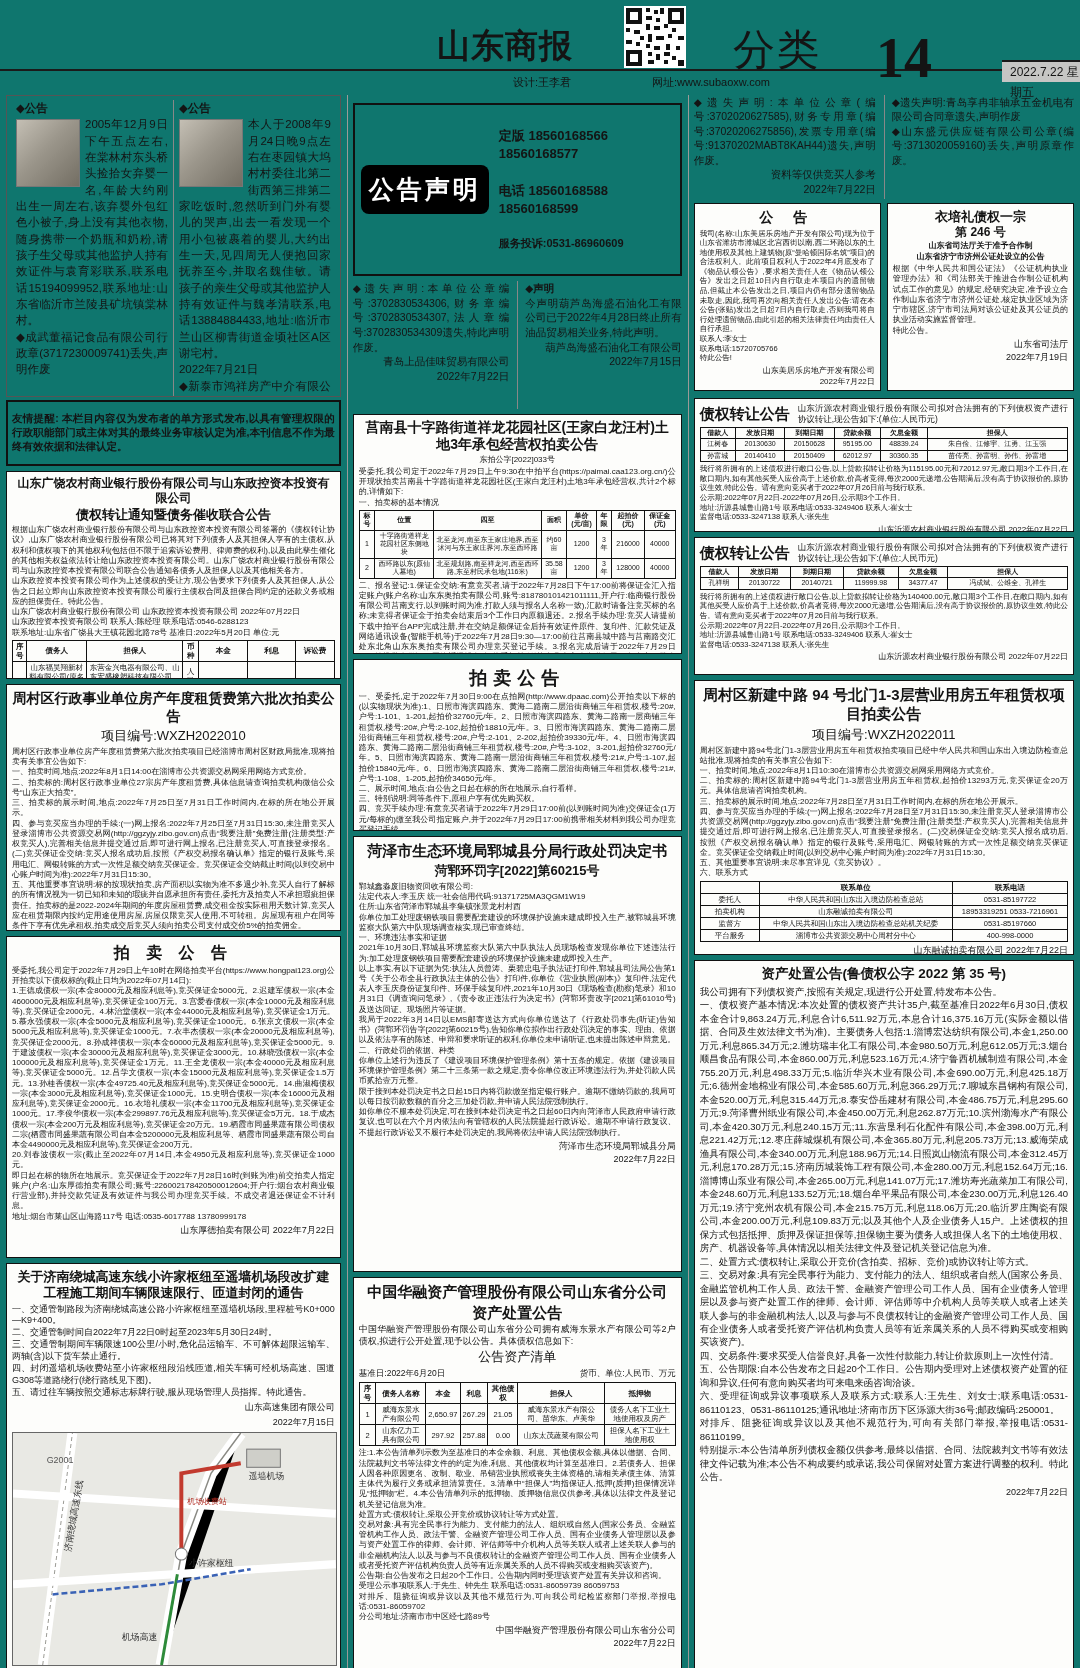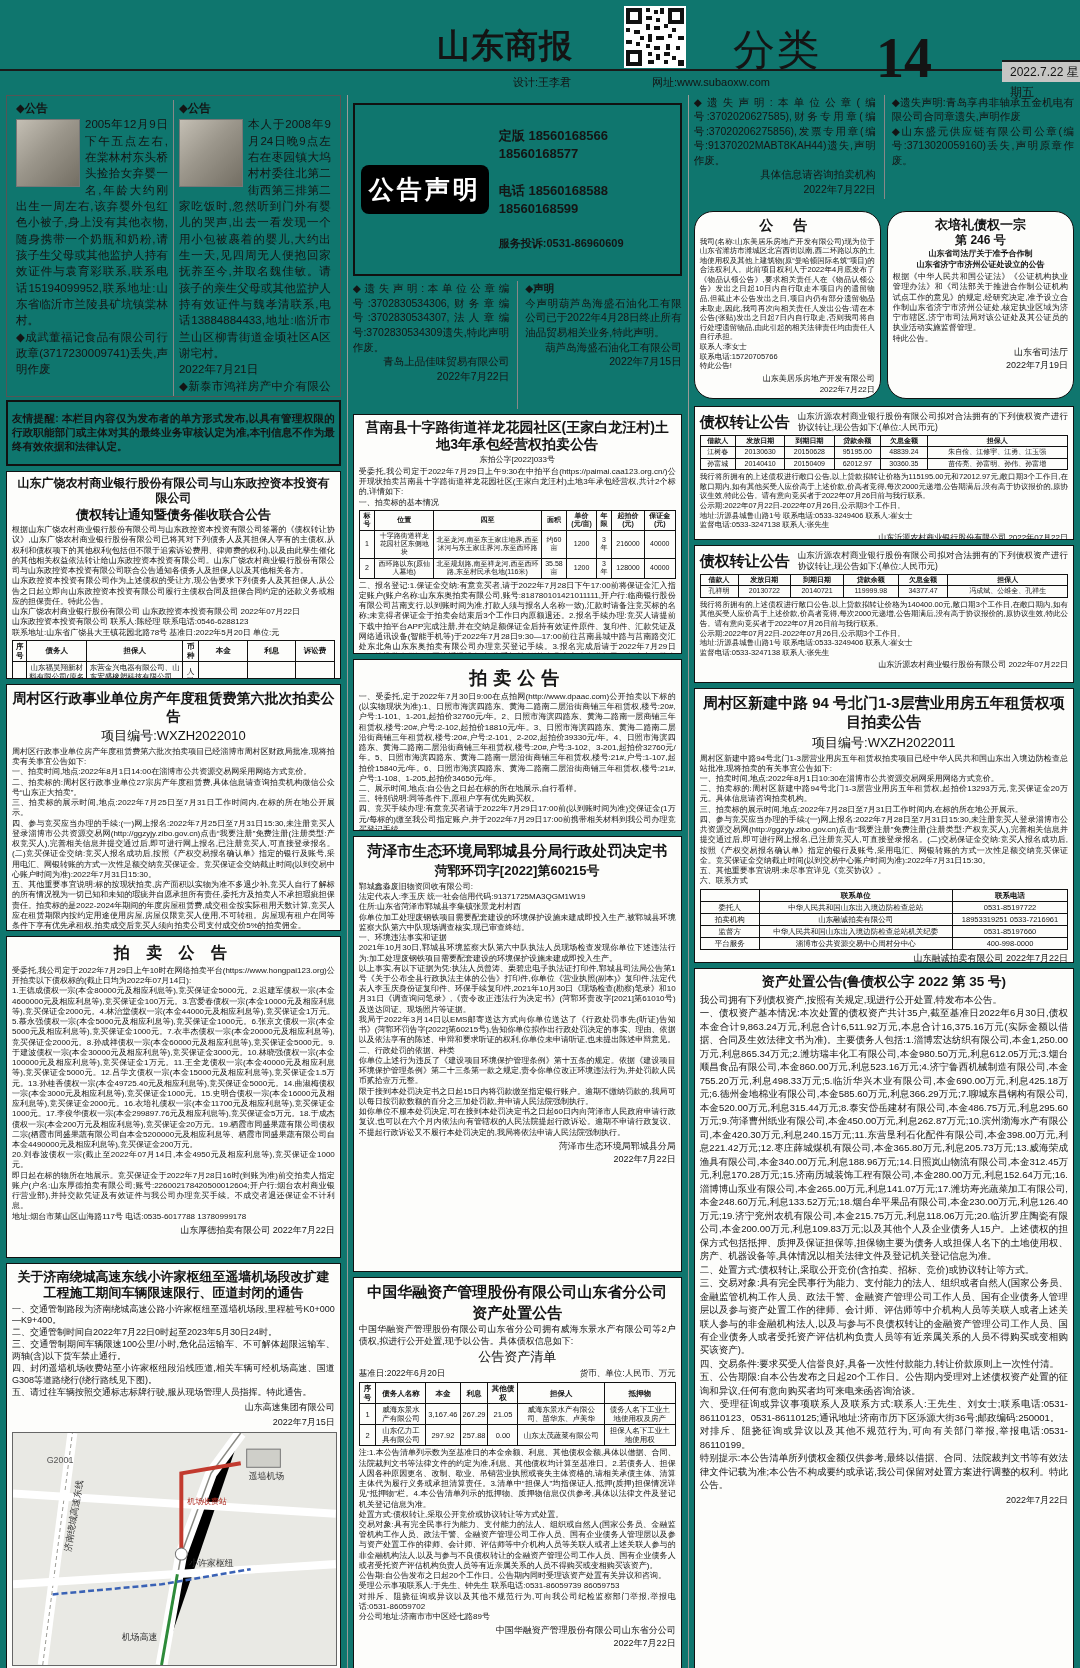--- a/index.html
+++ b/index.html
@@ -48,26 +48,26 @@
   
   .banner{border:2px solid #111;padding:4px 6px;display:flex;gap:10px;align-items:center;margin:8px 0 5px 0;}
   .badge{background:#000;color:#fff;font-size:25px;font-weight:bold;padding:8px 8px;border-radius:8px;letter-spacing:3px;white-space:nowrap;}
   .banner .lines{font-weight:bold;font-size:13px;line-height:1.4;white-space:pre-line;}
   .declrow{display:flex;gap:8px;margin-bottom:5px;}
   .decl{flex:1;font-size:10.5px;line-height:1.4;}
   .decl + .decl{border-left:1px solid #888;padding-left:7px;}
   .decl .bd{text-align:justify;white-space:pre-line;}
   .decl .ttl{font-weight:bold;}
   
-  .lostrow{display:flex;gap:8px;margin-bottom:12px;}
+  .lostrow{display:flex;gap:8px;margin-bottom:4px;}
   .lost{flex:1;font-size:10.5px;line-height:1.38;}
   .lost + .lost{border-left:1px solid #888;padding-left:7px;}
   .lost .bd{text-align:justify;white-space:pre-line;}
   .boxrow{display:flex;gap:6px;}
-  .boxrow .box{flex:1;border-radius:19px;}
+  .boxrow .box{flex:1;}
   
   .dz{display:flex;gap:8px;align-items:center;margin-bottom:2px;}
   .dz .lbl{font-size:15px;font-weight:bold;white-space:nowrap;}
   .dz .intro{font-size:8.5px;line-height:1.3;text-align:justify;}
   
   .map{width:100%;height:232px;background:#e7e7e3;border:1px solid #666;position:relative;margin-top:3px;}
   .mapnote{font-size:8.5px;margin-top:2px;}
   svg text{font-family:"Liberation Sans","DejaVu Sans",sans-serif;}
 </style>
 </head>
@@ -357,21 +357,21 @@
                 <th>债务人名称</th>
             <th>本金</th>
                 <th>利息</th>
             <th>其他债权</th>
                 <th>担保人</th>
             <th>抵押物</th>
           </tr>
           <tr>
             <td>1</td>
                 <td>威海东景水产有限公司</td>
-            <td>3,167.46</td>
+            <td>2,650.97</td>
                 <td>267.29</td>
             <td>21.05</td>
                 <td>威海东景水产有限公司、苗华东、卢美华</td>
             <td>债务人名下工业土地使用权及房产</td>
           </tr>
           <tr>
             <td>2</td>
                 <td>山东亿力工具有限公司</td>
             <td>297.92</td>
                 <td>257.88</td>
@@ -391,21 +391,21 @@
         <div class="sig">中国华融资产管理股份有限公司山东省分公司
 2022年7月22日</div>
       </div>
     </div>
 
     <div class="col col-right">
 
       <div class="lostrow" style="height:104px;overflow:hidden;">
         <div class="lost">
           <div class="bd">◆遗失声明:本单位公章(编号:3702020627585),财务专用章(编号:37020206275856),发票专用章(编号:91370202MABT8KAH44)遗失,声明作废。</div>
-          <div class="bd" style="text-align:right">具体信息请咨询拍卖机构</div>
+          <div class="bd" style="text-align:right">资料等仅供竞买人参考</div>
           <div class="bd" style="text-align:right">2022年7月22日</div>
         </div>
         <div class="lost">
           <div class="bd">◆遗失声明:青岛享冉非轴承五金机电有限公司合同章遗失,声明作废</div>
           <div class="bd">◆山东盛元供应链有限公司公章(编号:3713020059160)丢失,声明原章作废。</div>
         </div>
       </div>
 
       <div class="boxrow" style="height:190px;">
         <div class="box" style="height:188px;margin-bottom:0;">

